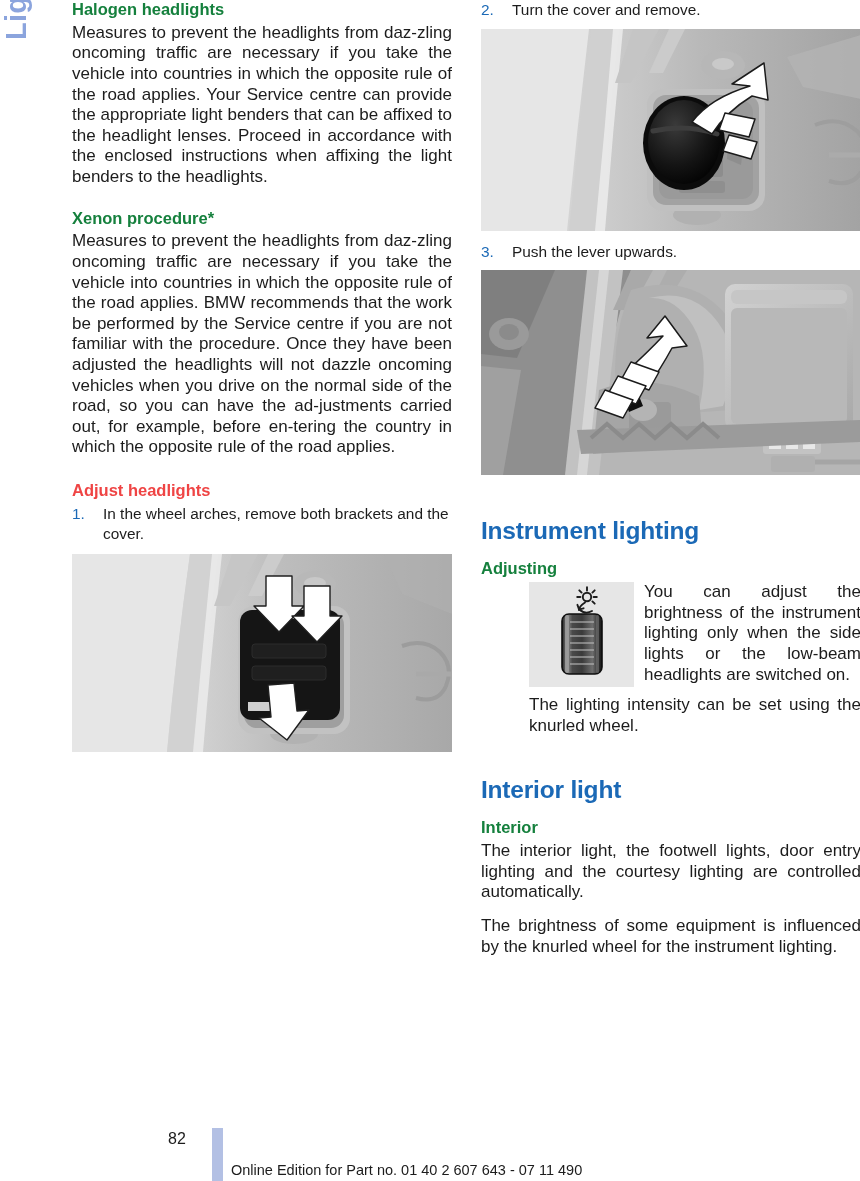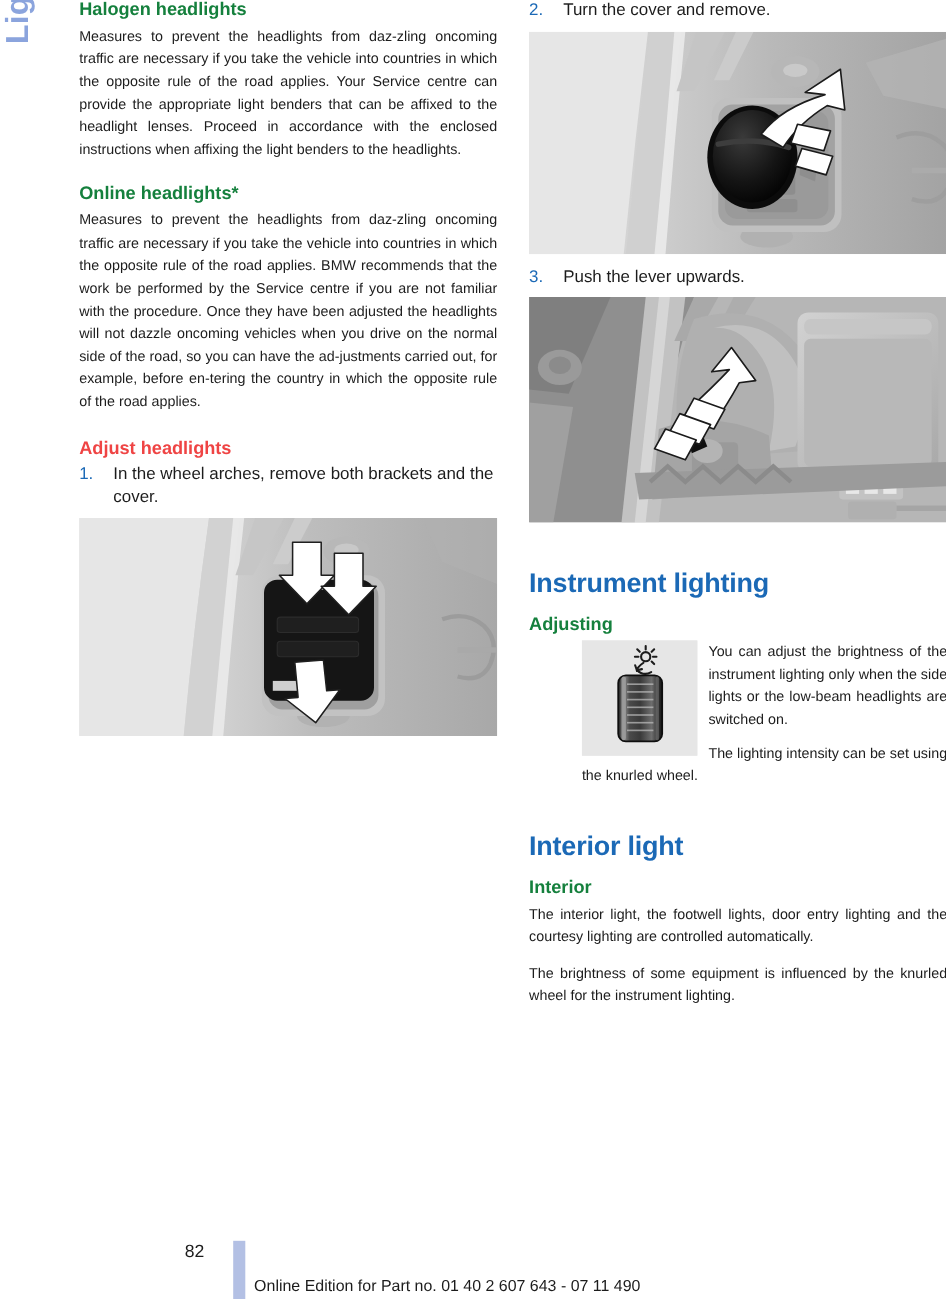--- a/index.html
+++ b/index.html
@@ -70,21 +70,21 @@
     color: #15803d;
     margin: 0 0 3px 0;
     line-height: 1.2;
   }
   h2.sub-title.light {
     color: #ef4444;
   }
 
   
   p.body {
-    font-size: 13px;
+    font-size: 17px;
     line-height: 20.6px;
     margin: 0 0 13px 0;
     text-align: justify;
     text-justify: inter-word;
     hyphens: manual;
     color: #1c1c1c;
   }
   p.body.last { margin-bottom: 0; }
   p.body.tight { margin-bottom: 10px; }
 
@@ -163,21 +163,21 @@
   </div>
 
   <div class="col col-left">
 
 
     <h2 class="sub-title">Halogen headlights</h2>
     <p class="body">Measures to prevent the headlights from daz‑zling oncoming traffic are necessary if you take the vehicle into countries in which the opposite rule of the road applies. Your Service centre can provide the appropriate light benders that can be affixed to the headlight lenses. Proceed in accordance with the enclosed instructions when affixing the light benders to the headlights.</p>
 
     <div style="height:8px"></div>
 
-    <h2 class="sub-title">Online headlights*</h2>
+    <h2 class="sub-title">Xenon procedure*</h2>
     <p class="body">Measures to prevent the headlights from daz‑zling oncoming traffic are necessary if you take the vehicle into countries in which the opposite rule of the road applies. BMW recommends that the work be performed by the Service centre if you are not familiar with the procedure. Once they have been adjusted the headlights will not dazzle oncoming vehicles when you drive on the normal side of the road, so you can have the ad‑justments carried out, for example, before en‑tering the country in which the opposite rule of the road applies.</p>
 
     <div style="height:10px"></div>
 
     <h2 class="sub-title light">Adjust headlights</h2>
 
     <div class="step">
       <span class="step-num">1.</span>
       <span class="step-text">In the wheel arches, remove both brackets and the cover.</span>
     </div>

